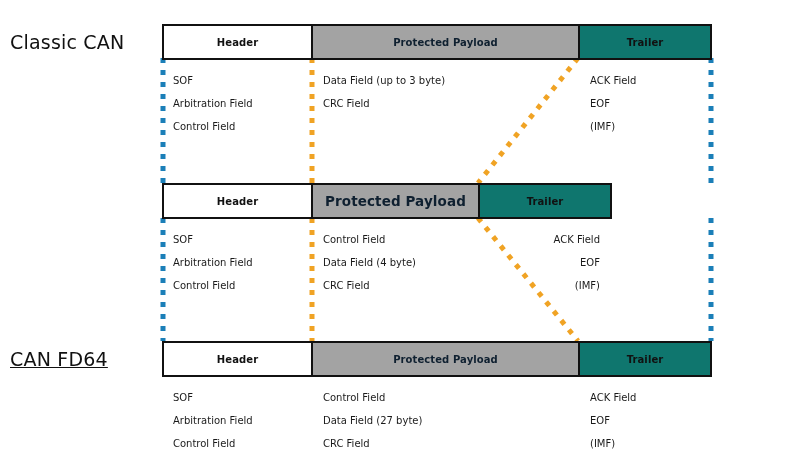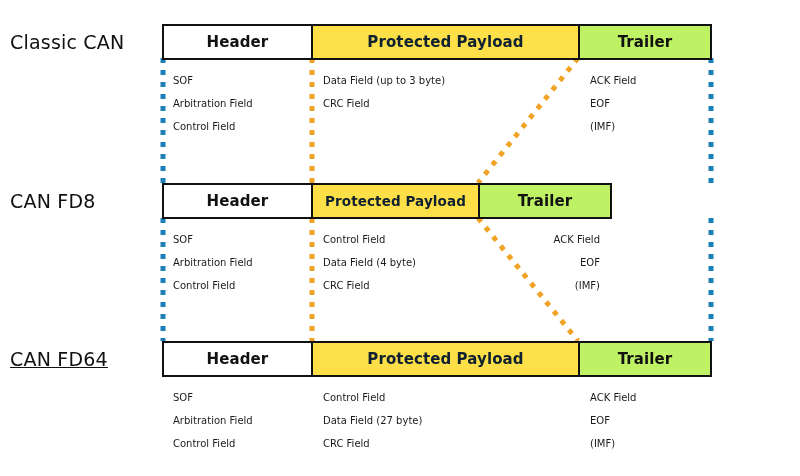--- a/index.html
+++ b/index.html
@@ -41,38 +41,38 @@
     box-sizing: border-box;
     border: 2px solid #111111;
     background: #ffffff;
     z-index: 5;
   }
   .seg {
     display: flex;
     align-items: center;
     justify-content: center;
     box-sizing: border-box;
-    font-size: 15px;
+    font-size: 10px;
     font-weight: bold;
     letter-spacing: 0.1px;
     white-space: nowrap;
     height: 100%;
   }
   .seg-header {
     background: #ffffff;
     color: #111111;
     border-right: 2px solid #111111;
   }
   .seg-payload {
-    background: #fde047;
+    background: #a3a3a3;
     color: #0f2030;
     border-right: 2px solid #111111;
   }
   .seg-trailer {
-    background: #bef264;
+    background: #0f766e;
     color: #111111;
     text-align: center;
   }
 
   
   .field-col {
     position: absolute;
     font-size: 10px;
     line-height: 23px;
     color: #1a1a1a;
@@ -130,21 +130,20 @@
     <div>Data Field (up to 3 byte)</div>
     <div>CRC Field</div>
   </div>
 
   <div class="field-col" style="left:590px; top:69px;">
     <div>ACK Field</div>
     <div>EOF</div>
     <div>(IMF)</div>
   </div>
 
-  <div class="row-label" style="left:10px; top:190px;">CAN FD8</div>
 
   <div class="frame-bar" style="left:162px; top:183px; width:450px;">
     <div class="seg seg-header" style="width:149px;">Header</div>
     <div class="seg seg-payload" style="width:167px; font-size:13.5px;">Protected Payload</div>
     <div class="seg seg-trailer" style="width:130px;">Trailer</div>
   </div>
 
   <div class="field-col" style="left:173px; top:228px;">
     <div>SOF</div>
     <div>Arbitration Field</div>

